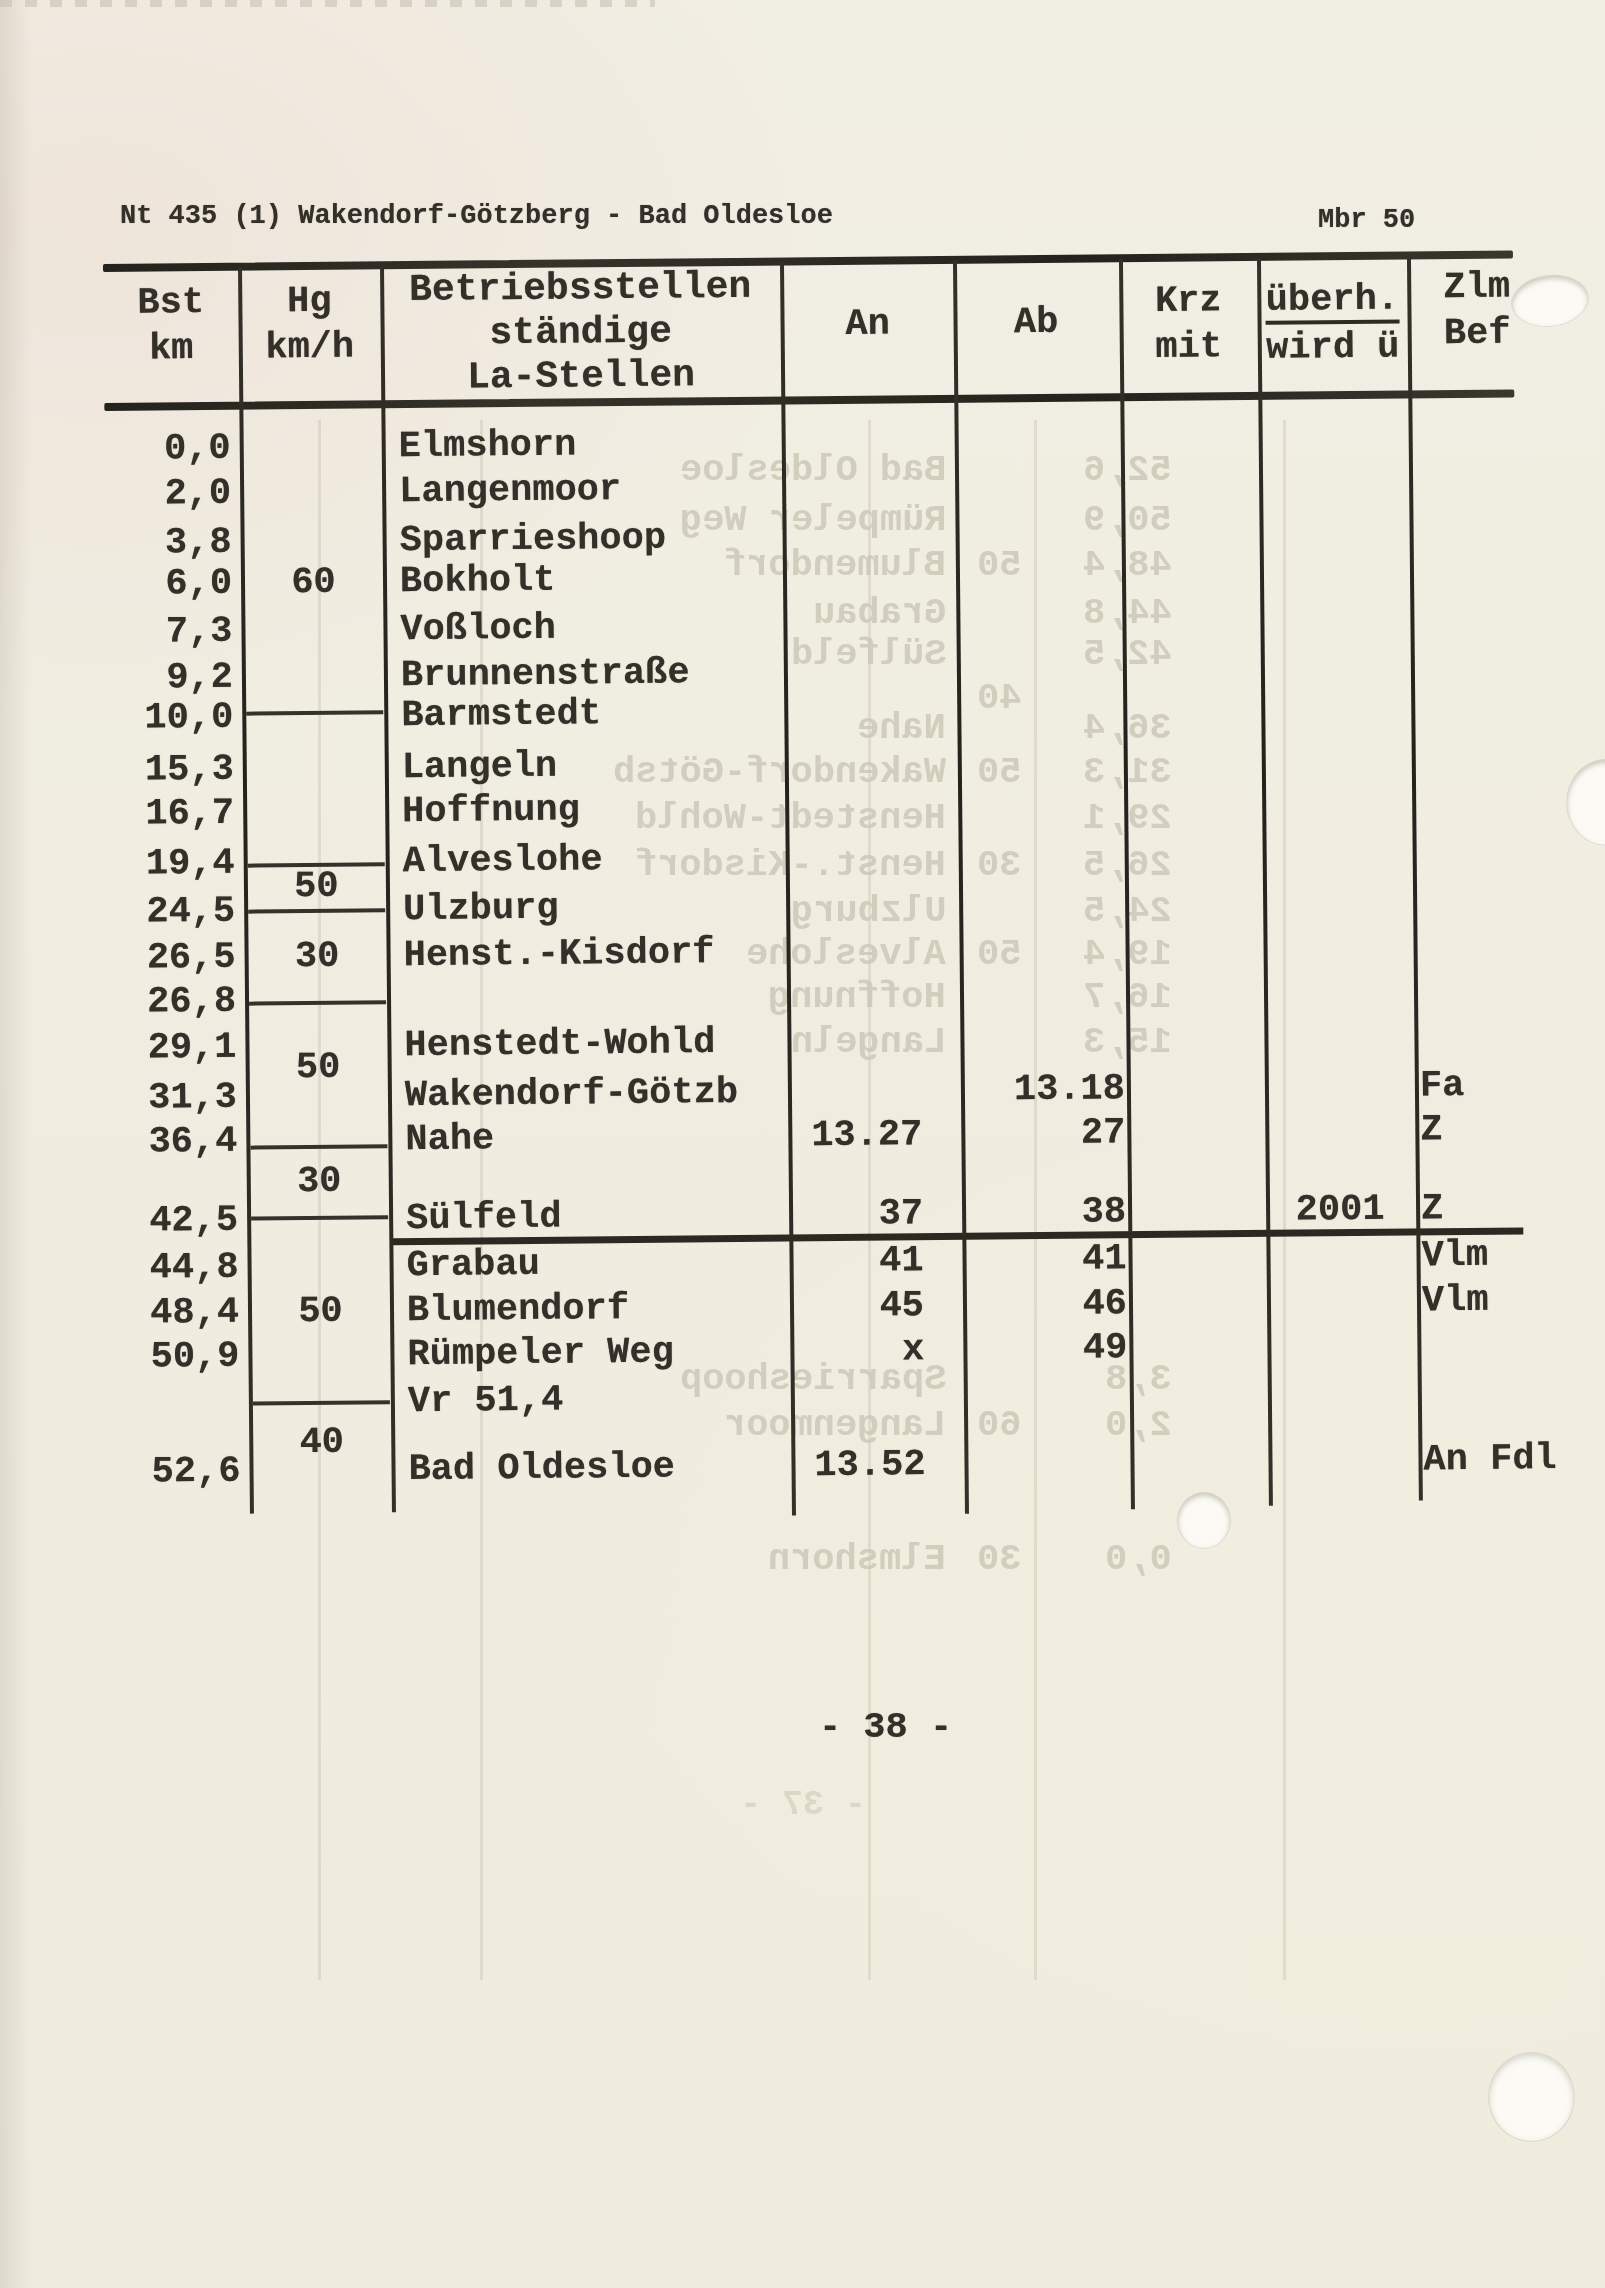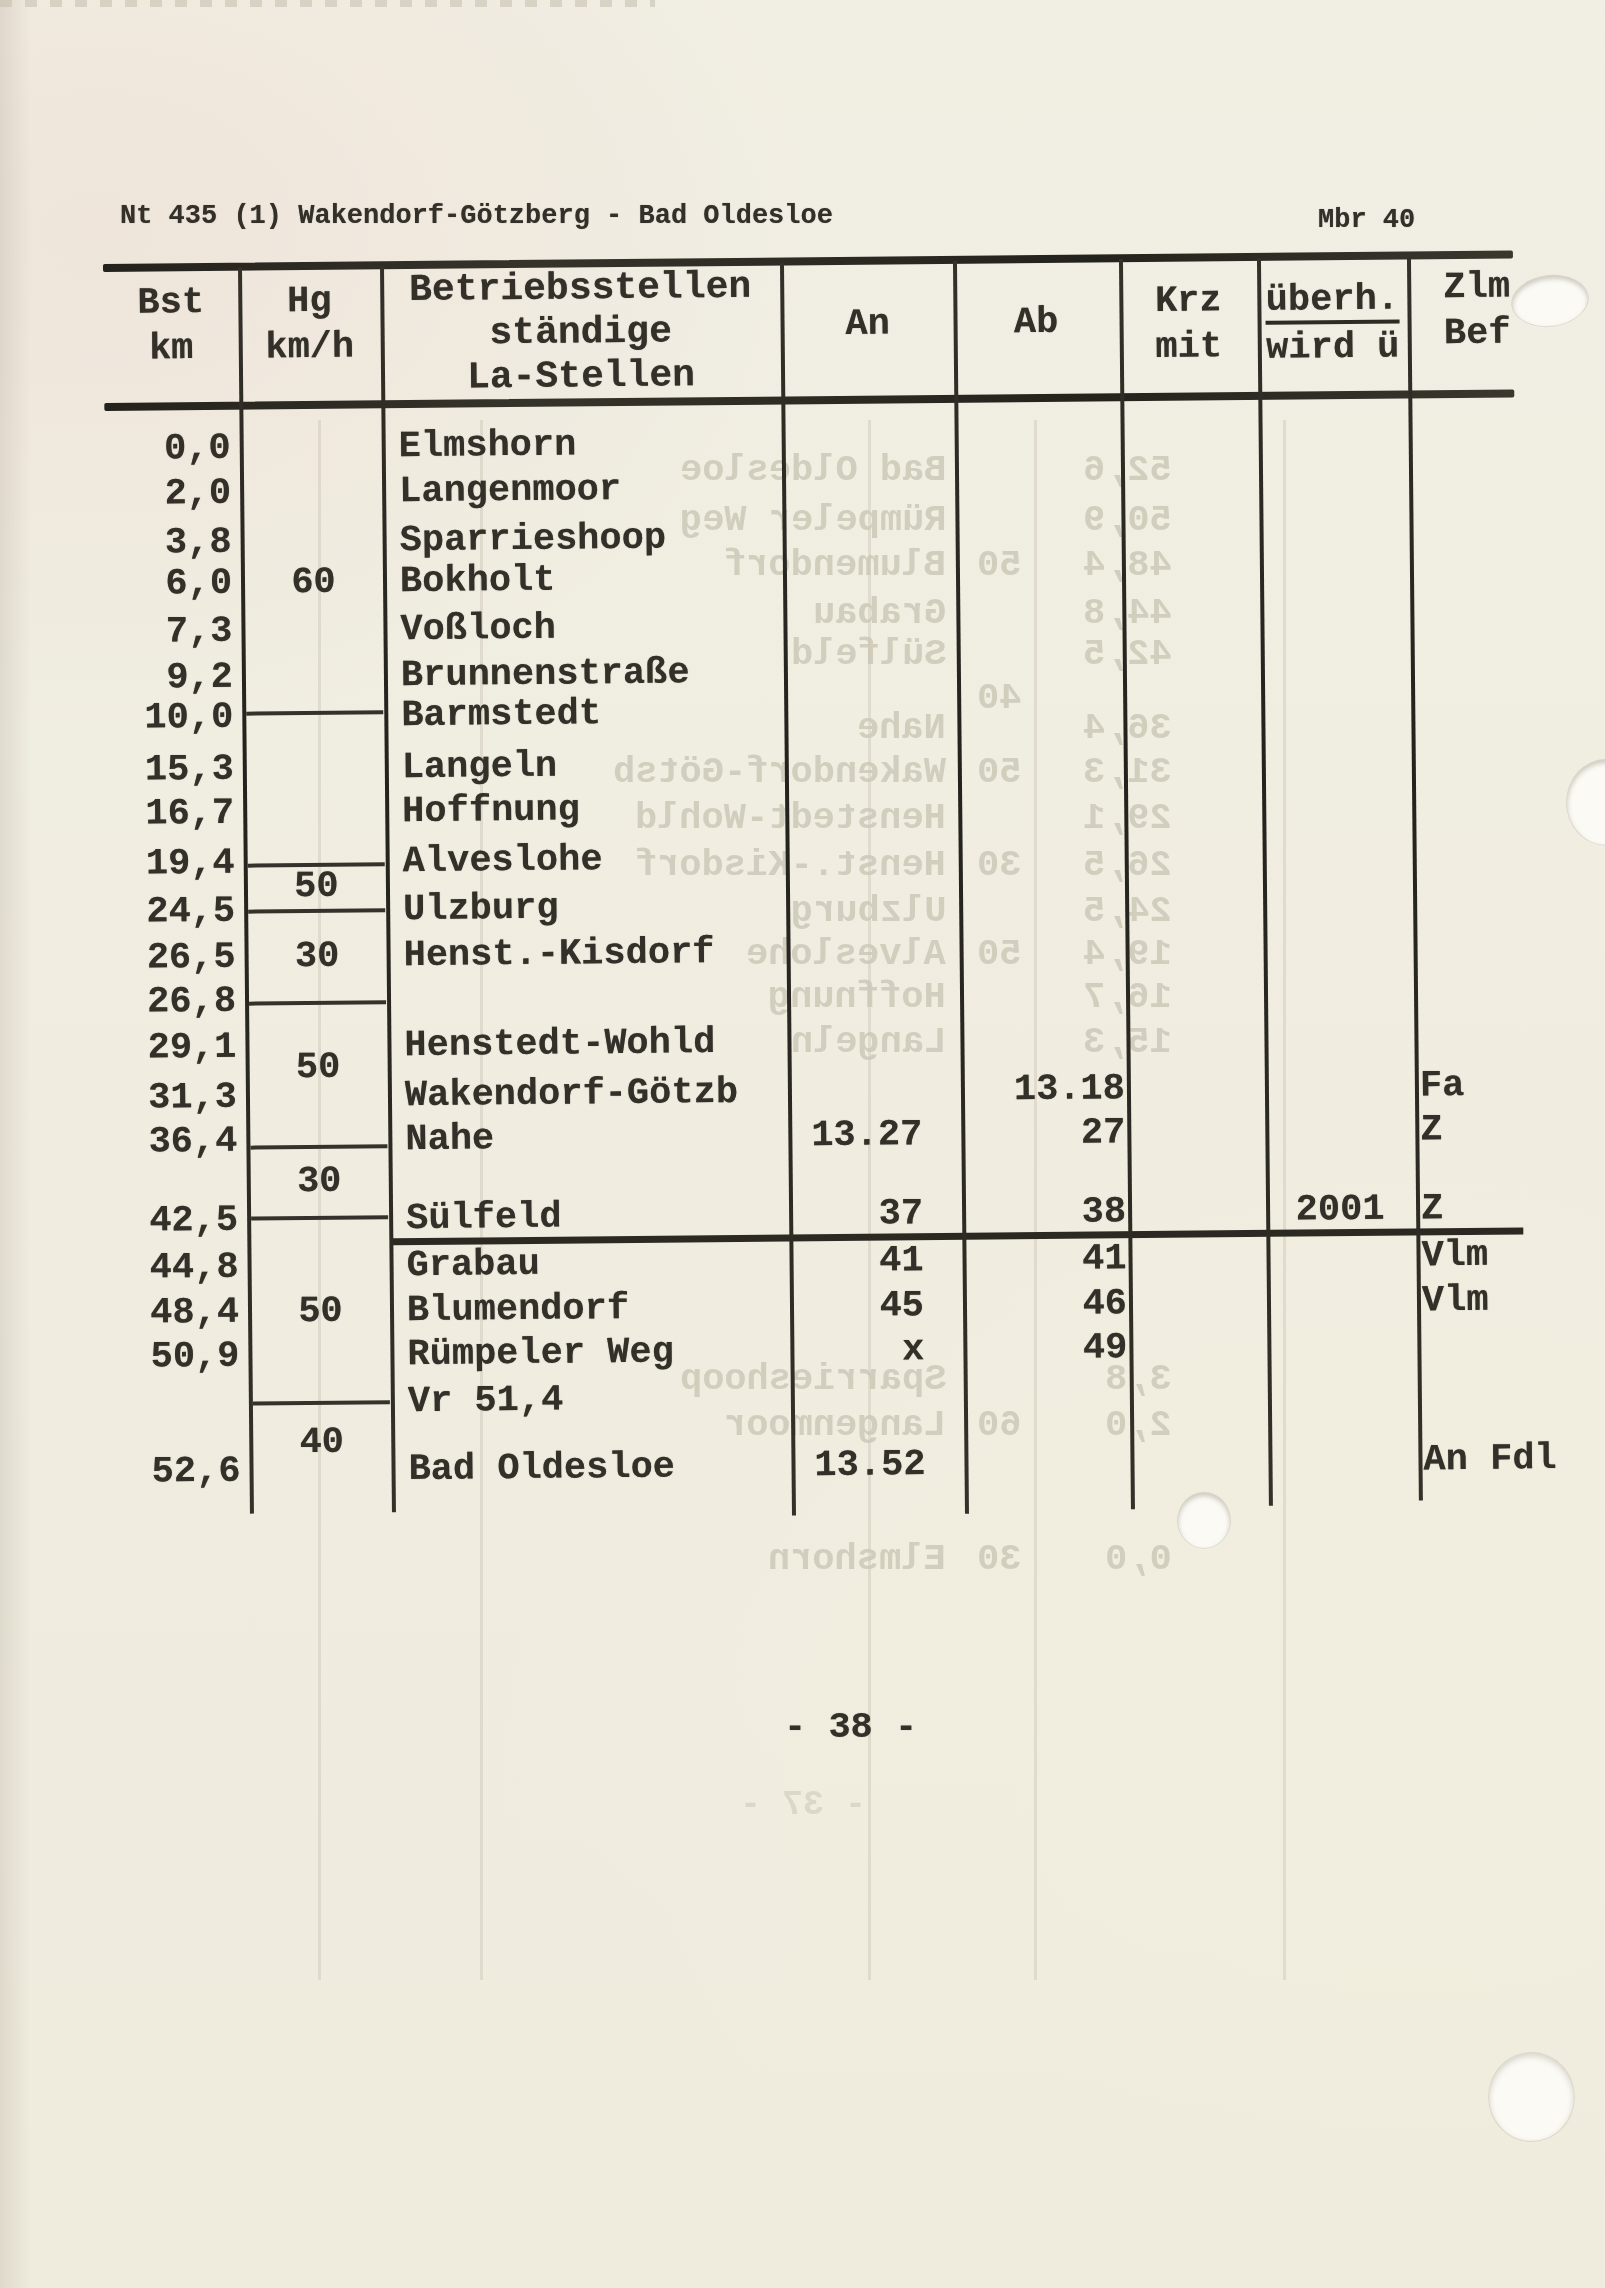--- a/index.html
+++ b/index.html
@@ -50,21 +50,21 @@
   
   .ghost-layer{position:absolute;left:0;top:0;width:1606px;height:2289px;z-index:1;color:var(--ghost,#cbc7b5);}
   .gv{position:absolute;width:2.8px;top:420px;height:1560px;background:rgba(158,152,130,0.20);}
   .grow{position:absolute;left:466px;width:706px;height:46px;display:flex;font-size:37px;opacity:0.8;}
   .g-name{width:480px;text-align:right;}
   .g-spd{width:106px;text-align:center;}
   .g-km{width:120px;text-align:right;}
   .mir{display:inline-block;transform:scaleX(-1);white-space:pre;}
   .g-page{position:absolute;left:697px;top:1785px;width:212px;text-align:center;font-size:35px;opacity:0.55;}
   
-  .page-number{position:absolute;left:784px;top:1706px;width:203px;text-align:left;font-size:37px;
+  .page-number{position:absolute;left:784px;top:1706px;width:203px;text-align:center;font-size:37px;
     text-shadow:0 0 0.9px rgba(45,42,34,0.5);z-index:3;}
   
   .hole{position:absolute;background:#fbfaf5;border-radius:50%;z-index:5;
     box-shadow:inset 0 2.8px 5.5px rgba(115,108,88,0.35), 0 0 0 0.9px rgba(150,143,120,0.28), 0 0.9px 1.8px rgba(255,255,255,0.8);}
   .hole.h1{left:1512px;top:276px;width:76px;height:50px;transform:rotate(-7deg);}
   .hole.h2{left:1567px;top:760px;width:78px;height:85px;}
   .hole.h3{left:1178px;top:1493px;width:52px;height:55px;}
   .hole.h4{left:1489px;top:2053px;width:85px;height:88px;box-shadow:inset 0 2.8px 6.5px rgba(115,108,88,0.28),0 0 0 0.9px rgba(150,143,120,0.22);}
 </style>
 </head>
@@ -164,21 +164,21 @@
       <div class="grow" style="top: 1538px;">
         <span class="g-name"><span class="mir">Elmshorn</span></span>
         <span class="g-spd"><span class="mir">30</span></span>
         <span class="g-km"><span class="mir">0,0</span></span>
       </div>
       <div class="g-page"><span class="mir">- 37 -</span></div>
     </div>
 
   <div class="title-row">
     <span class="title-left txt">Nt 435 (1) Wakendorf-Götzberg - Bad Oldesloe</span>
-    <span class="title-right txt">Mbr 40</span>
+    <span class="title-right txt">Mbr 50</span>
   </div>
 
   <div class="table-wrap" id="table-wrap">
 
     <div class="hline thick" style="left:103px;top:264px;width:1410px;"></div>
     <div class="hline thick" style="left:103px;top:403px;width:1410px;"></div>
     <div class="hline heavy" style="left:383px;top:1241px;width:1131px;"></div>
 
     <div class="vline" style="left:238px;top:269px;height:1246px;"></div>
     <div class="vline" style="left:380px;top:269px;height:1246px;"></div>

